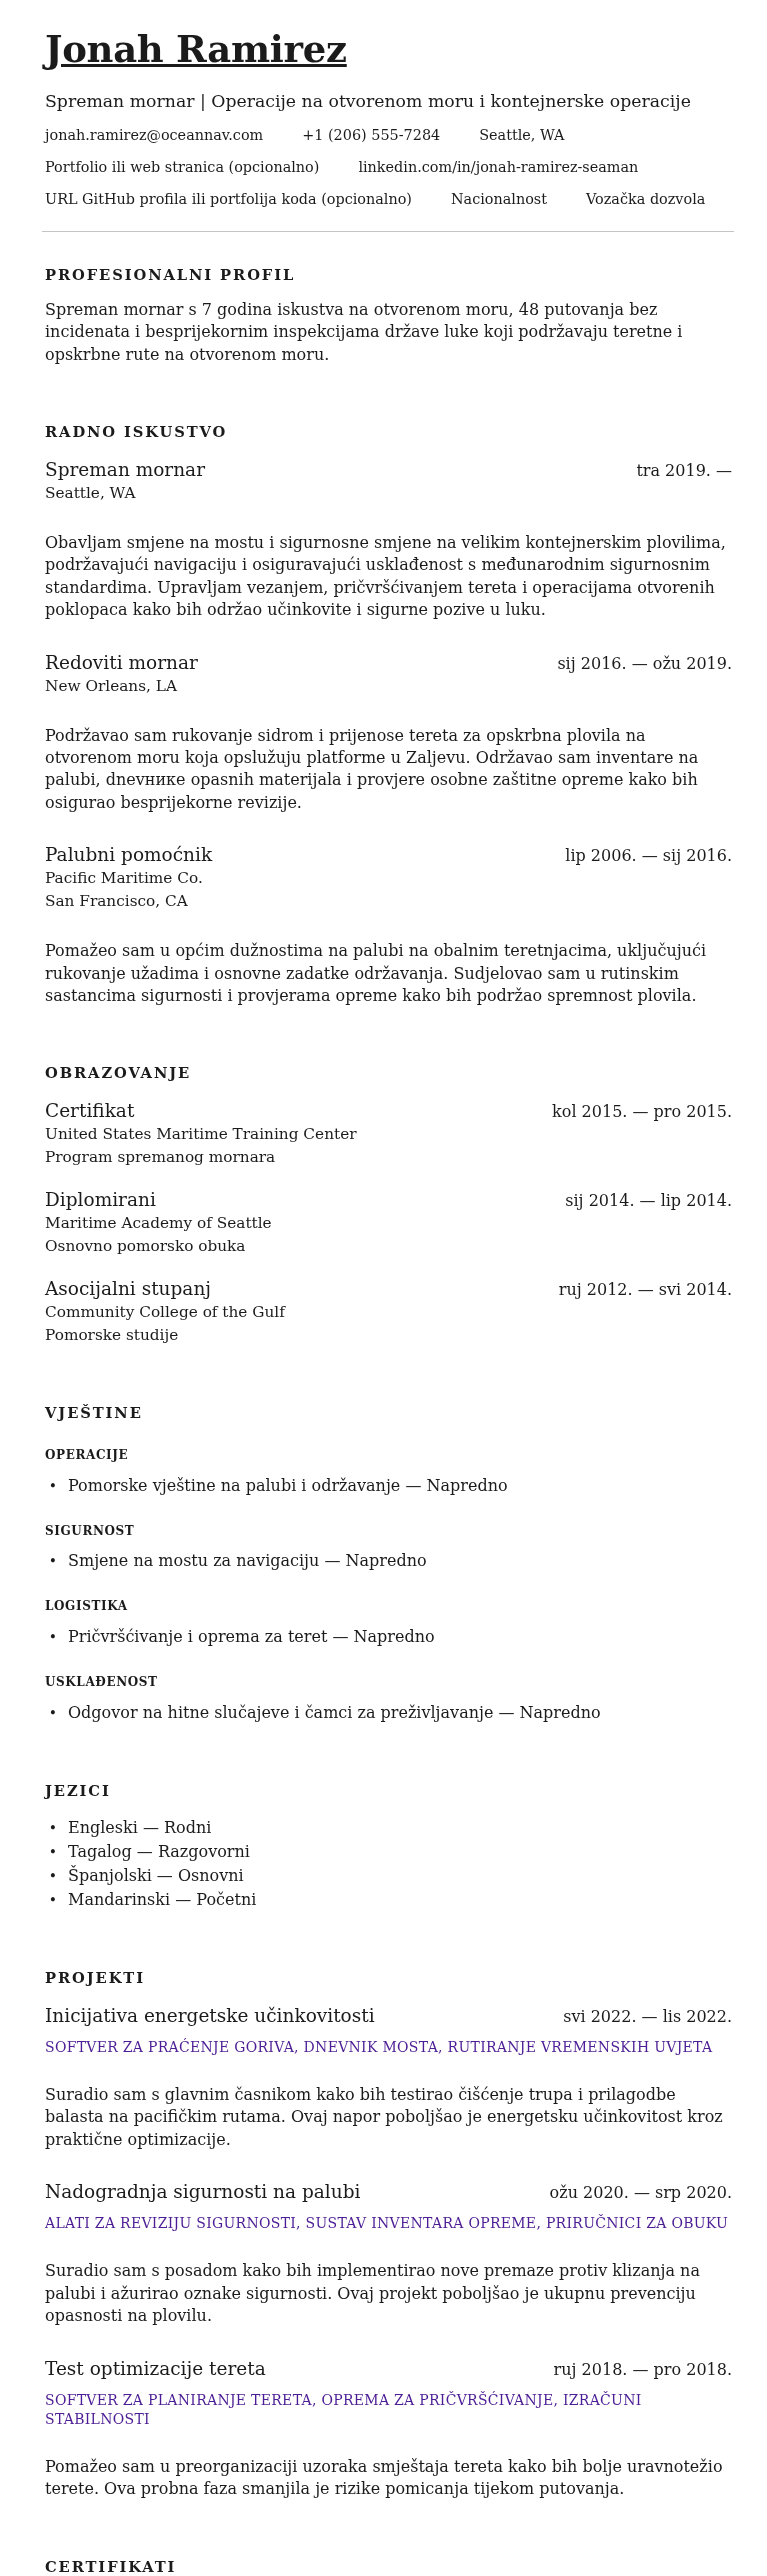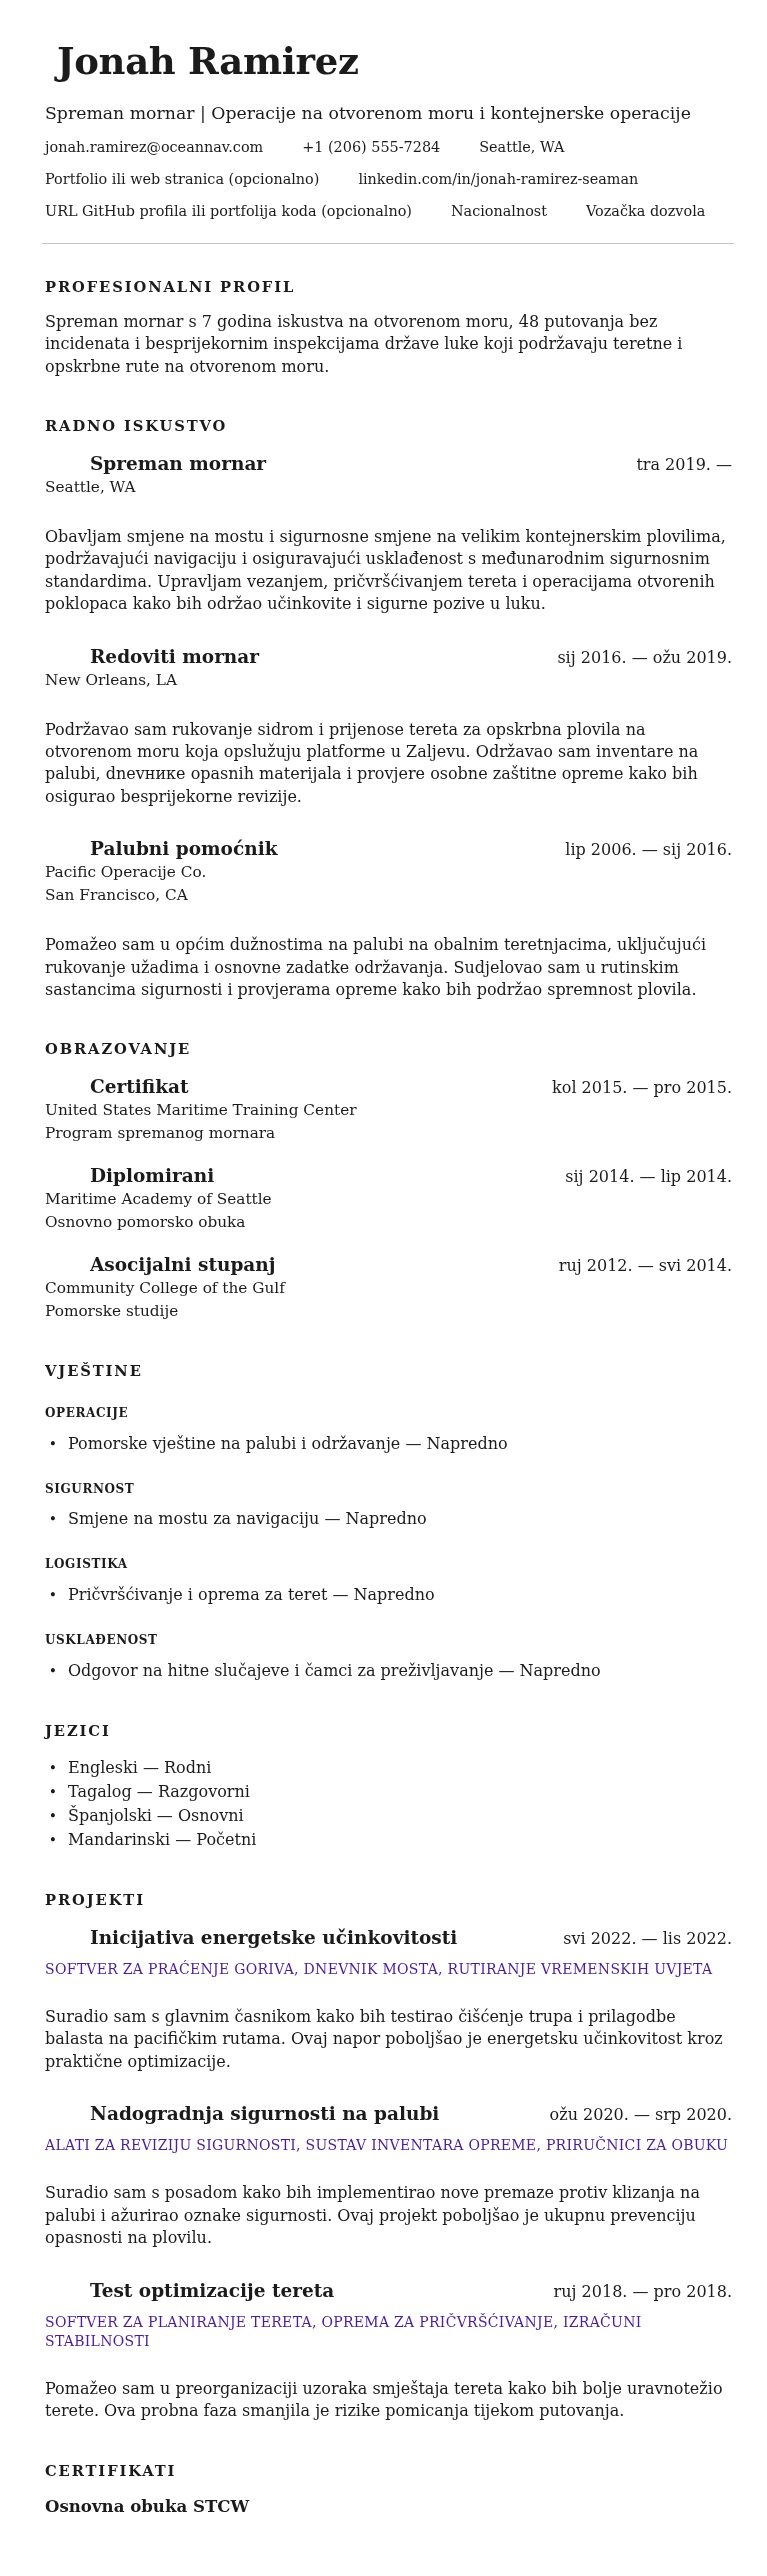--- a/index.html
+++ b/index.html
@@ -10,22 +10,23 @@
     background: #ffffff;
     box-sizing: border-box;
     padding: 27px 35px 38px 45px;
     font-family: "DejaVu Serif", "Liberation Serif", serif;
     color: #1b1b1b;
   }
   .name {
     font-size: 37px;
     font-weight: 700;
     line-height: 1.2;
-    margin: 12px;
+    margin: 0;
     letter-spacing: -0.3px;
+    text-decoration: underline;
   }
   .subtitle {
     margin-top: 19px;
     font-size: 17.3px;
     line-height: 23px;
   }
   .contact-row {
     display: flex;
     gap: 39px;
     margin-top: 12.8px;
@@ -35,40 +36,39 @@
   .rule {
     border: none;
     border-top: 1.3px solid #c4c4c4;
     margin: 22px 0 0 -3.2px;
     width: 692px;
   }
   .section-heading {
     font-size: 14.7px;
     font-weight: 700;
     letter-spacing: 1.9px;
-    margin-top: 38px;
+    margin-top: 56px;
     line-height: 19px;
   }
   .section-heading.first { margin-top: 33px; }
   .body-text {
     font-size: 16px;
     line-height: 22.4px;
     margin-top: 15.3px;
   }
   .entry-head {
     display: flex;
     justify-content: space-between;
     align-items: baseline;
     margin-top: 16.6px;
   }
   .entry-title {
     font-size: 18.5px;
-    font-weight: 700;
+    font-weight: 400;
     line-height: 24px;
-    margin-left: 45px;
   }
   .entry-dates {
     font-size: 16px;
     line-height: 22px;
     white-space: nowrap;
   }
   .entry-sub {
     font-size: 15.3px;
     line-height: 23px;
   }
@@ -169,21 +169,21 @@
       </div>
       <div class="entry-sub">New Orleans, LA</div>
       <p class="entry-desc">Podržavao sam rukovanje sidrom i prijenose tereta za opskrbna plovila na otvorenom moru koja opslužuju platforme u Zaljevu. Održavao sam inventare na palubi, dnevнике opasnih materijala i provjere osobne zaštitne opreme kako bih osigurao besprijekorne revizije.</p>
     </div>
 
     <div class="job">
       <div class="entry-head">
         <span class="entry-title">Palubni pomoćnik</span>
         <span class="entry-dates">lip 2006. — sij 2016.</span>
       </div>
-      <div class="entry-sub">Pacific Operacije Co.</div>
+      <div class="entry-sub">Pacific Maritime Co.</div>
       <div class="entry-sub">San Francisco, CA</div>
       <p class="entry-desc">Pomažeo sam u općim dužnostima na palubi na obalnim teretnjacima, uključujući rukovanje užadima i osnovne zadatke održavanja. Sudjelovao sam u rutinskim sastancima sigurnosti i provjerama opreme kako bih podržao spremnost plovila.</p>
     </div>
   </section>
 
   <section>
     <div class="section-heading">OBRAZOVANJE</div>
 
     <div class="edu-item">
       <div class="entry-head">

